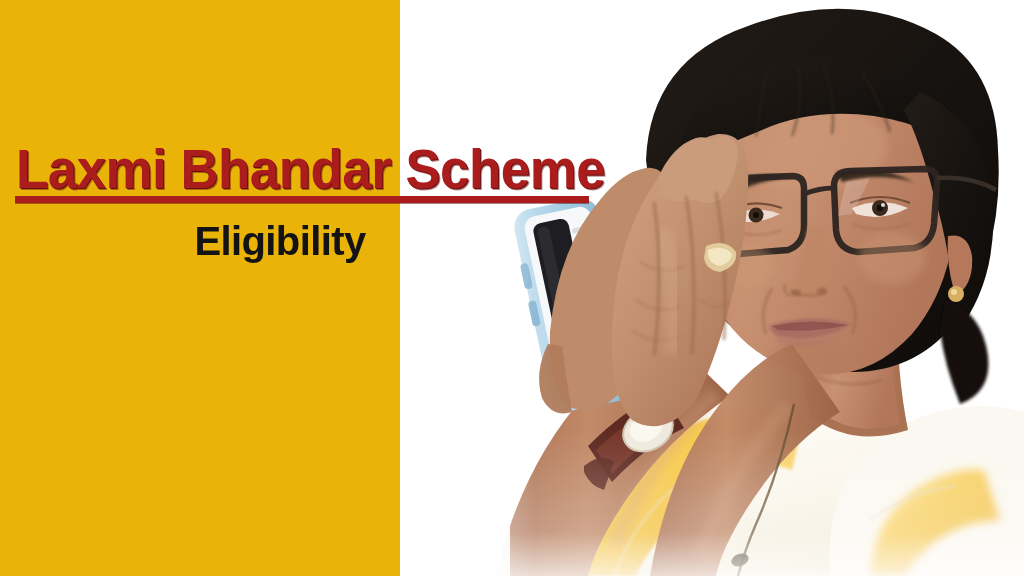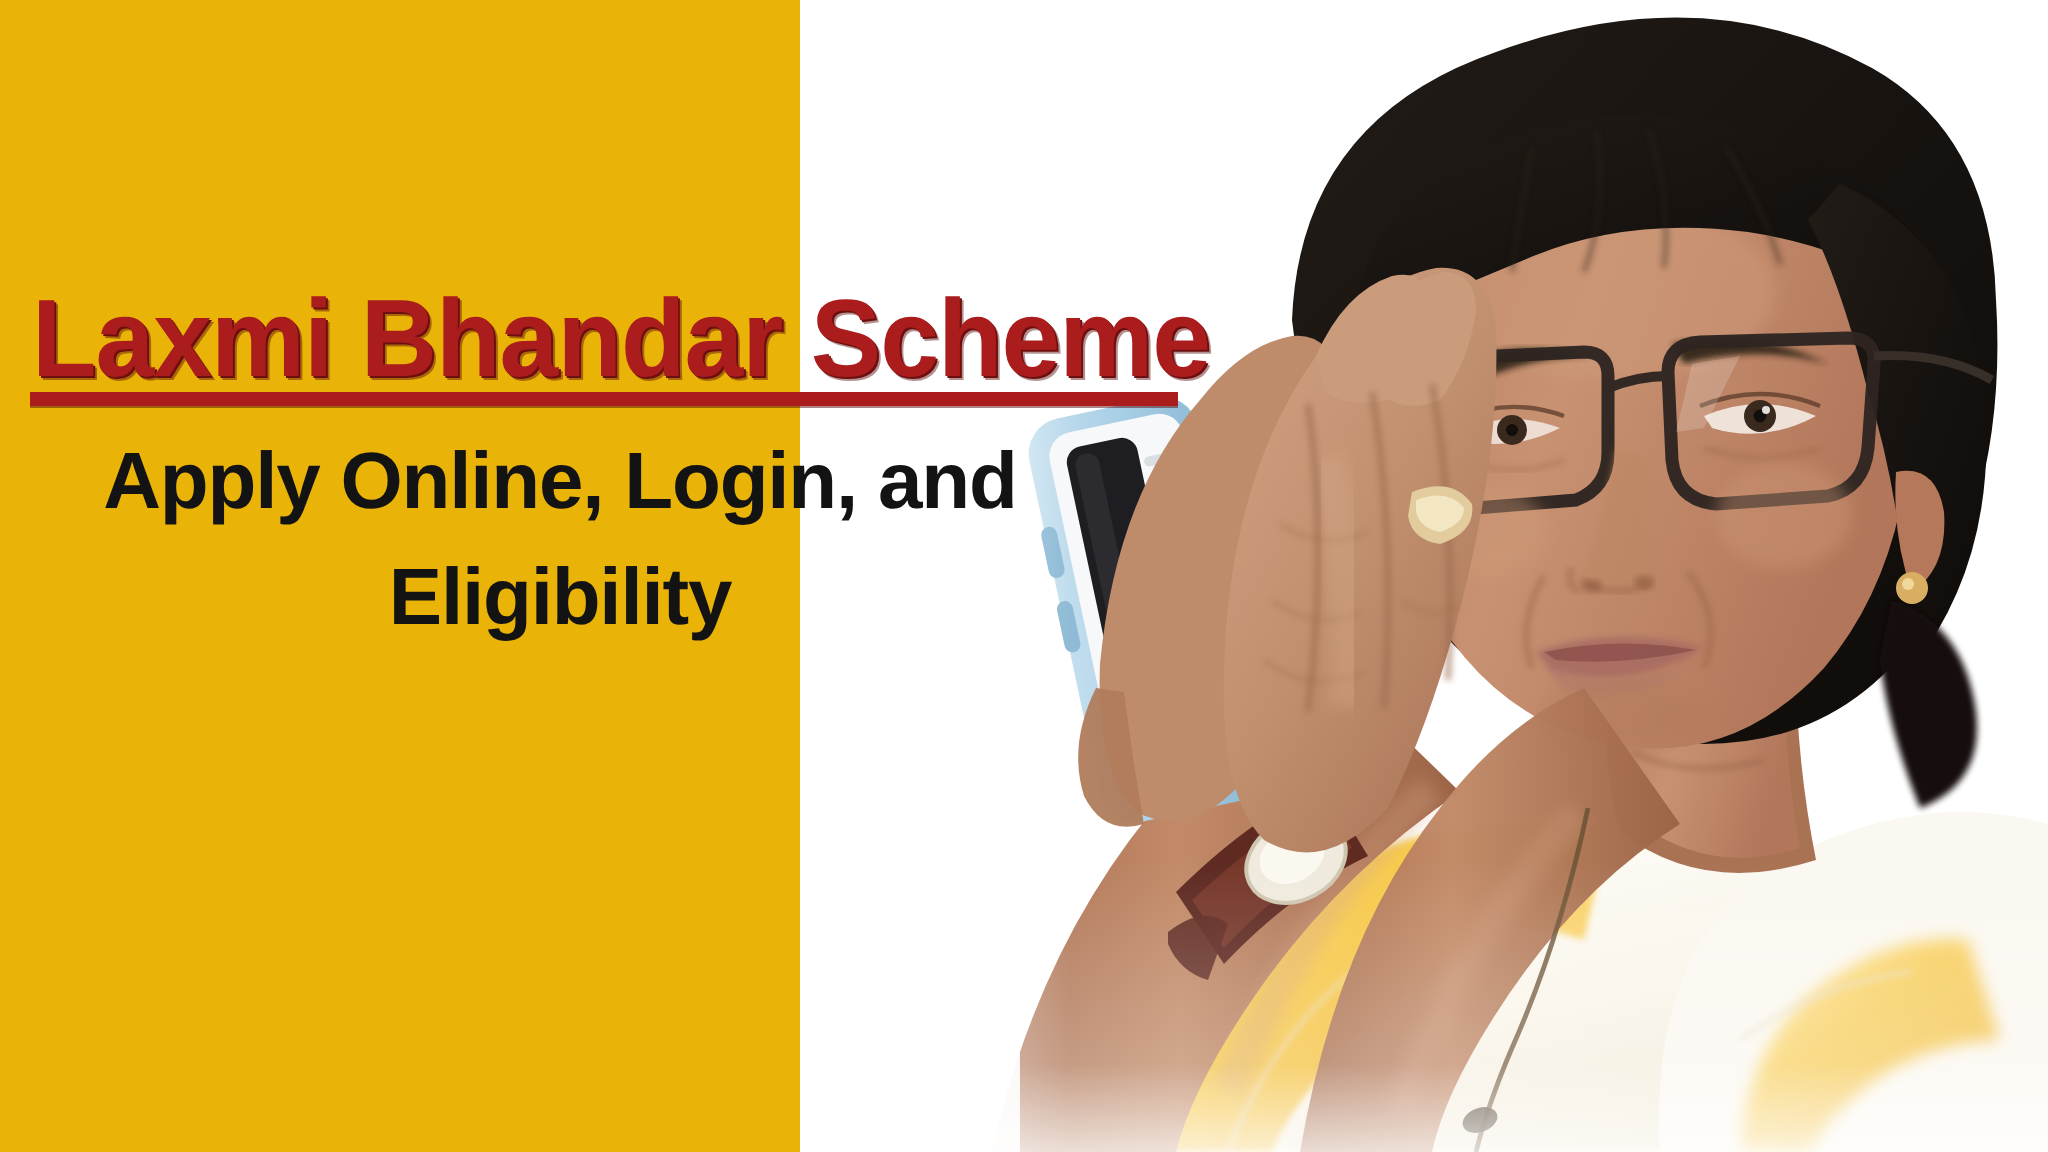--- a/index.html
+++ b/index.html
@@ -327,18 +327,17 @@
       <rect x="0" y="0" width="300" height="576" fill="url(#fadeLeft)"></rect>
       <rect x="0" y="430" width="624" height="146" fill="url(#fadeBottom)"></rect>
       <rect x="0" y="0" width="110" height="576" fill="#ffffff" opacity="0.92"></rect>
     </svg>
   </div>
 
   <div class="text-block">
     <div class="headline">Laxmi Bhandar Scheme</div>
     <div class="headline-rule"></div>
     <div class="subheadline">
-      <span class="sub-line-1">Apply Online, Login, and</span>
       <span class="sub-line-2">Eligibility</span>
     </div>
   </div>
 
 </div>
 
 </body></html>

